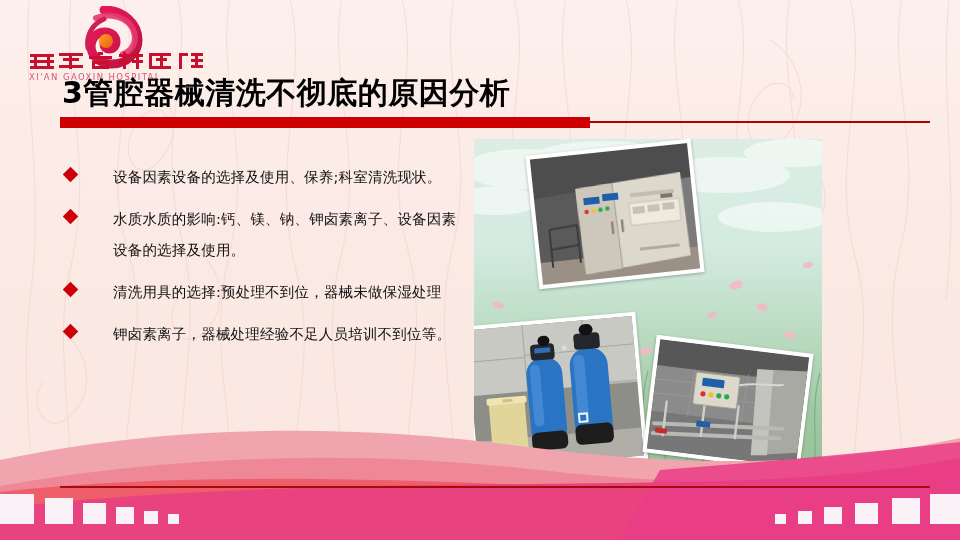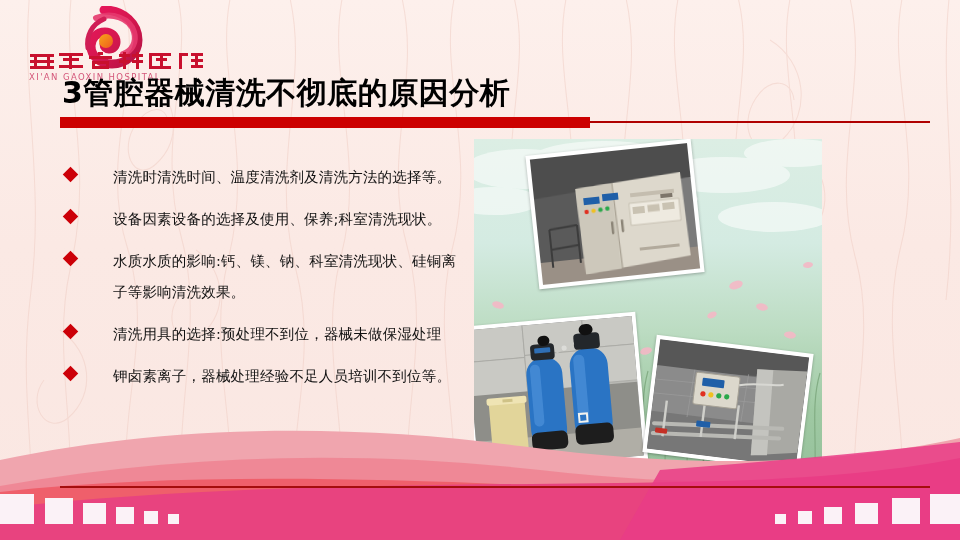--- a/index.html
+++ b/index.html
@@ -168,29 +168,25 @@
   </div>
 
   <div class="title">3管腔器械清洗不彻底的原因分析</div>
 
   <div class="rule-thin"></div>
   <div class="rule-thick"></div>
 
   <div class="bullets">
     <div class="bullet">
       <span class="diamond"></span>
-      <div class="btxt">清洗时清洗时间、温度清洗剂及清洗方法的选择等。</div>
+      <div class="btxt">设备因素设备的选择及使用、保养;科室清洗现状。</div>
     </div>
     <div class="bullet">
       <span class="diamond"></span>
-      <div class="btxt">设备因素设备的选择及使用、保养;科室清洗现状。</div>
-    </div>
-    <div class="bullet">
-      <span class="diamond"></span>
-      <div class="btxt">水质水质的影响:钙、镁、钠、科室清洗现状、硅铜离子等影响清洗效果。</div>
+      <div class="btxt">水质水质的影响:钙、镁、钠、钾卤素离子、设备因素设备的选择及使用。</div>
     </div>
     <div class="bullet">
       <span class="diamond"></span>
       <div class="btxt">清洗用具的选择:预处理不到位，器械未做保湿处理</div>
     </div>
     <div class="bullet">
       <span class="diamond"></span>
       <div class="btxt">钾卤素离子，器械处理经验不足人员培训不到位等。</div>
     </div>
   </div>

